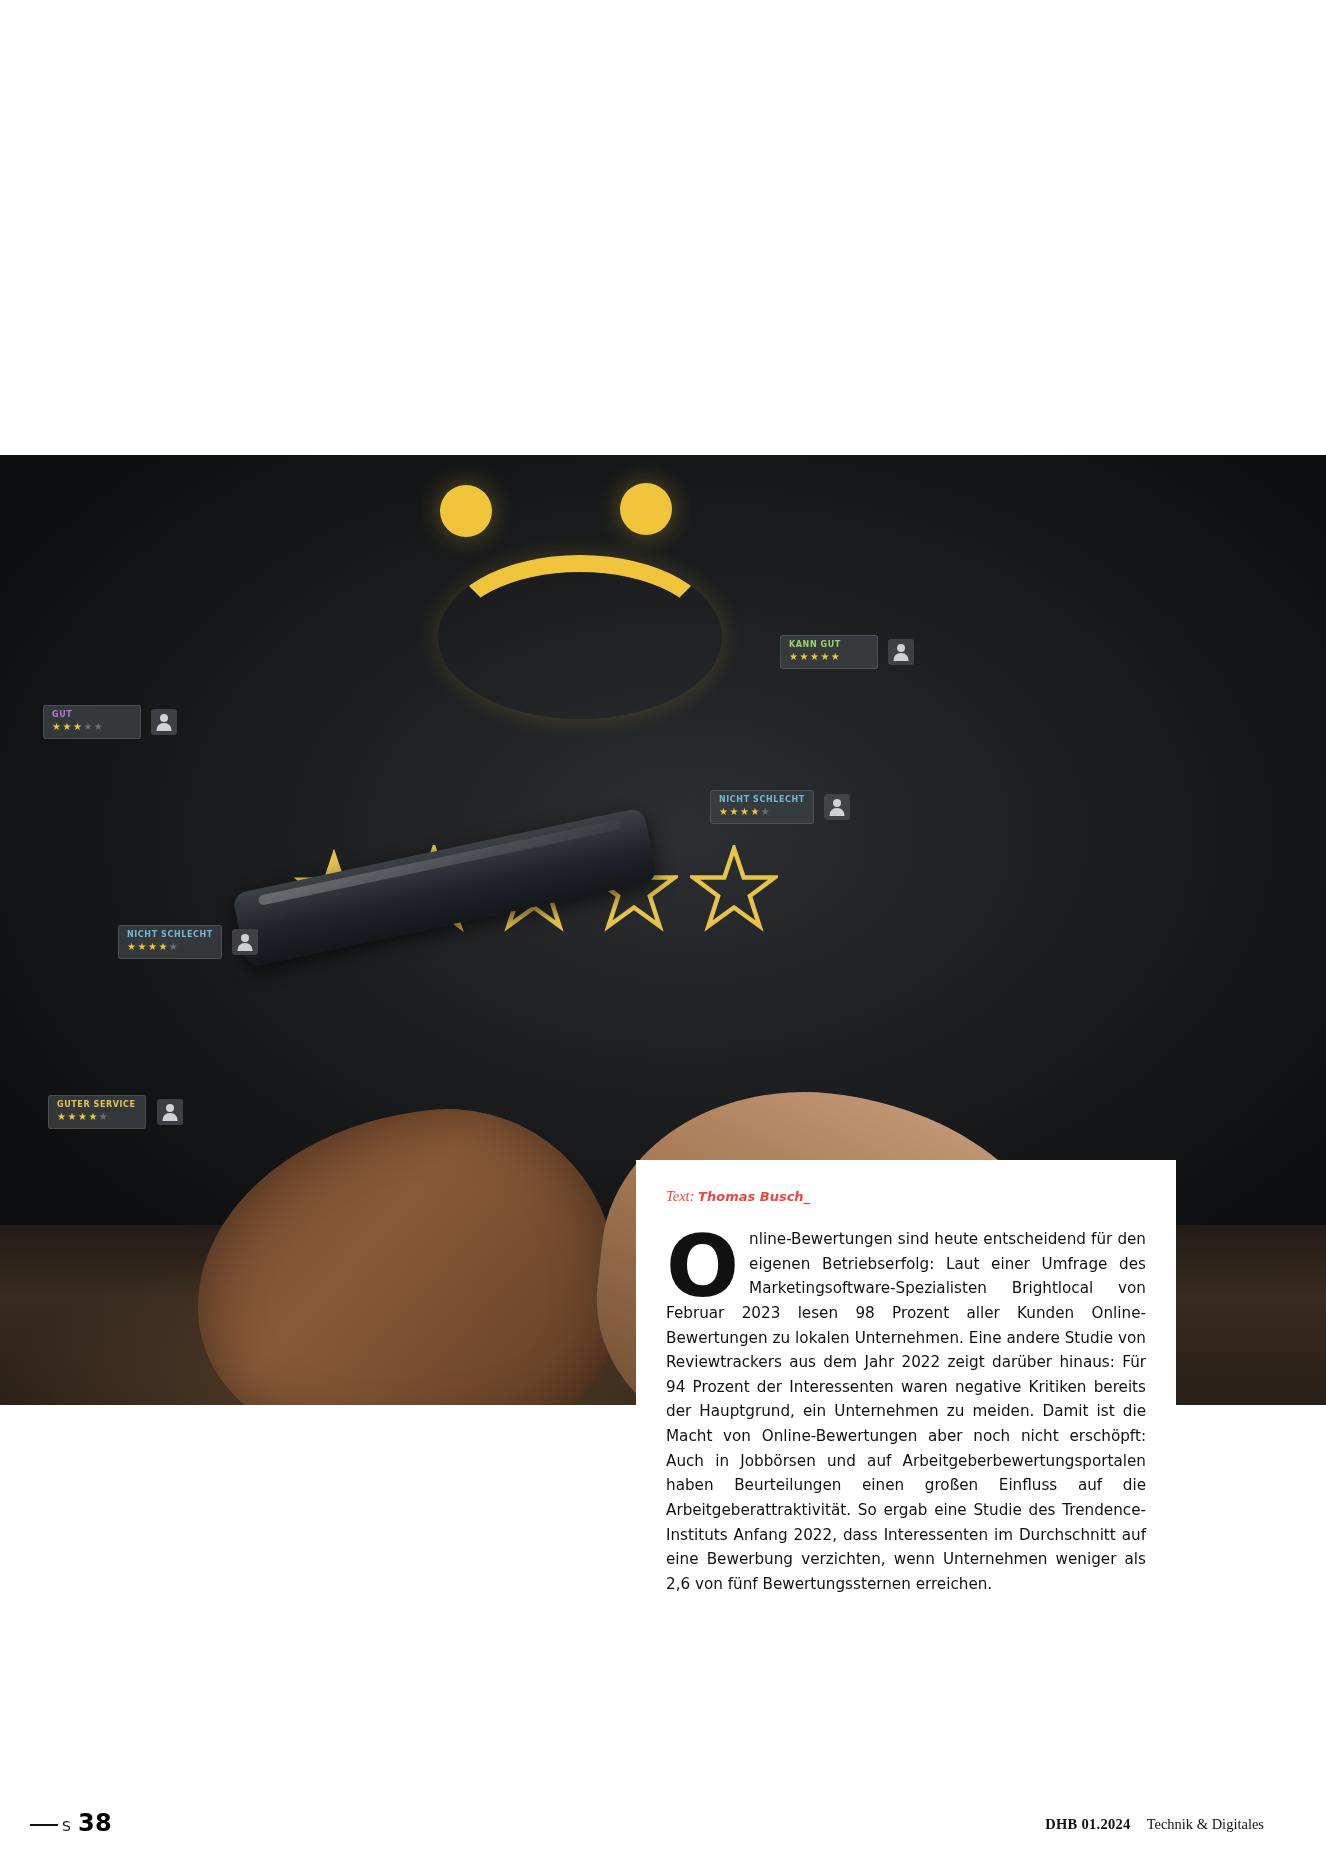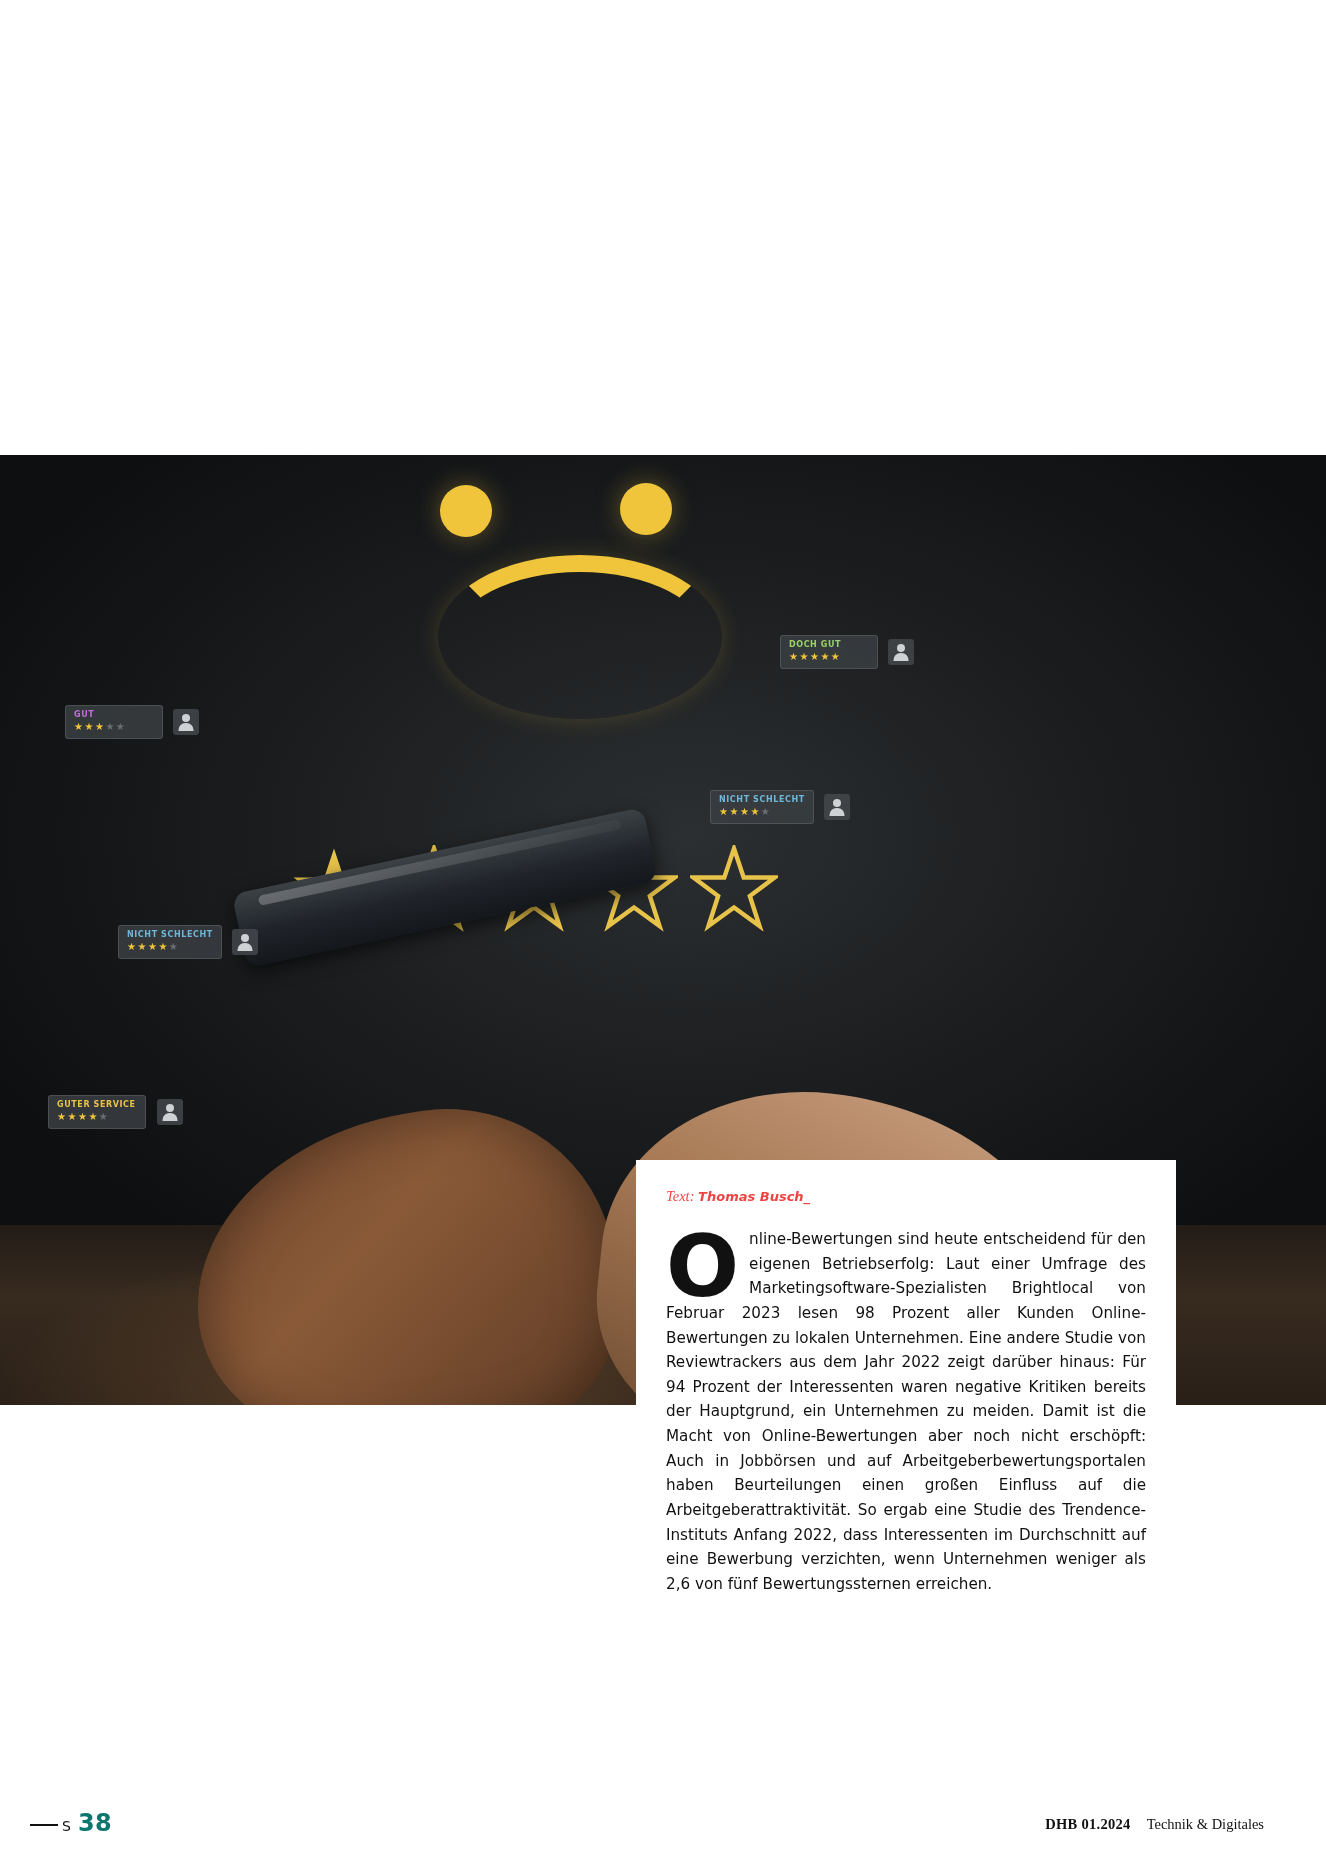--- a/index.html
+++ b/index.html
@@ -261,21 +261,21 @@
   }
   .footer-rule {
     position: absolute;
     left: 30px;
     bottom: 49px;
     width: 28px;
     height: 2px;
     background: #111;
   }
   .foot-s { font-size: 14px; color: #111; }
-  .foot-page { font-size: 24px; font-weight: 700; color: #0f766e; letter-spacing: .5px; }
+  .foot-page { font-size: 24px; font-weight: 700; color: #000000; letter-spacing: .5px; }
 
   .footer-right {
     position: absolute;
     right: 62px;
     bottom: 42px;
     display: flex;
     align-items: baseline;
     gap: 16px;
     font-family: Liberation Serif, serif;
     font-size: 14.5px;
@@ -313,31 +313,31 @@
       </svg>
       <svg class="big-star" viewBox="0 0 100 100">
         <polygon points="50,4 61,37 96,37 68,58 79,92 50,71 21,92 32,58 4,37 39,37" fill="none" stroke="#e8c34a" stroke-width="5"></polygon>
       </svg>
     </div>
 
     <div class="hand-left"></div>
     <div class="phone"></div>
     <div class="hand-right"></div>
 
-    <div class="chip" style="left:65px; top:250px;">
+    <div class="chip" style="left:43px; top:250px;">
       <div class="chip-card">
         <div class="chip-label" style="color:#c06fd8">GUT</div>
         <div class="chip-stars">★★★<span class="off">★★</span></div>
       </div>
       <div class="chip-avatar"></div>
     </div>
 
     <div class="chip" style="left:780px; top:180px;">
       <div class="chip-card">
-        <div class="chip-label" style="color:#9ad36a">DOCH GUT</div>
+        <div class="chip-label" style="color:#9ad36a">KANN GUT</div>
         <div class="chip-stars">★★★★★</div>
       </div>
       <div class="chip-avatar"></div>
     </div>
 
     <div class="chip" style="left:710px; top:335px;">
       <div class="chip-card">
         <div class="chip-label" style="color:#6fb7d8">NICHT SCHLECHT</div>
         <div class="chip-stars">★★★★<span class="off">★</span></div>
       </div>

